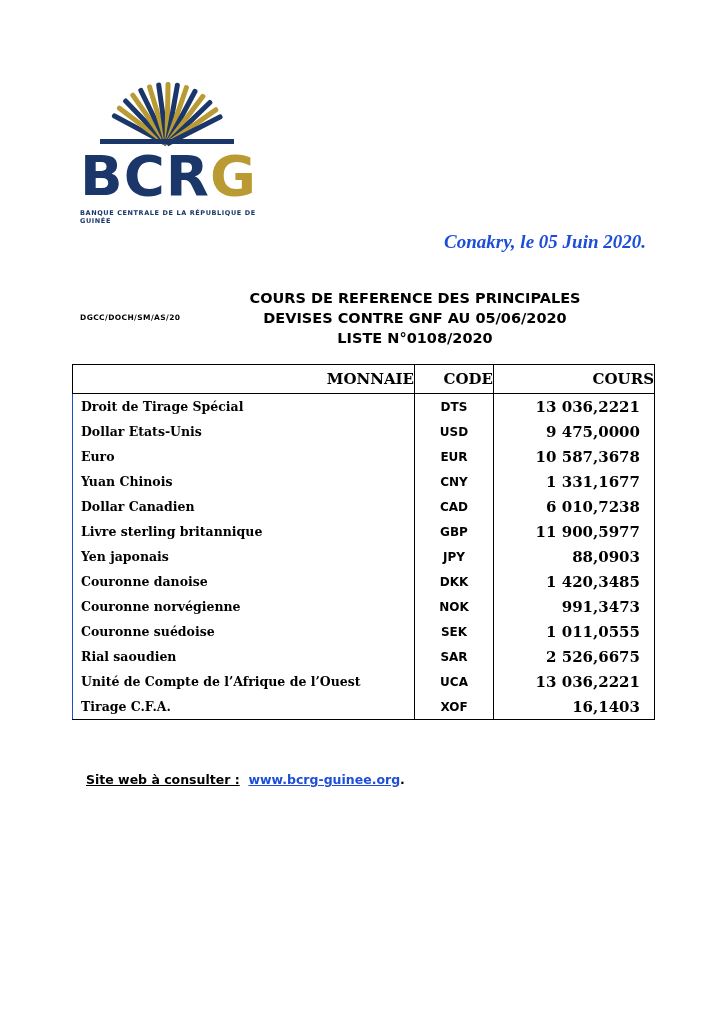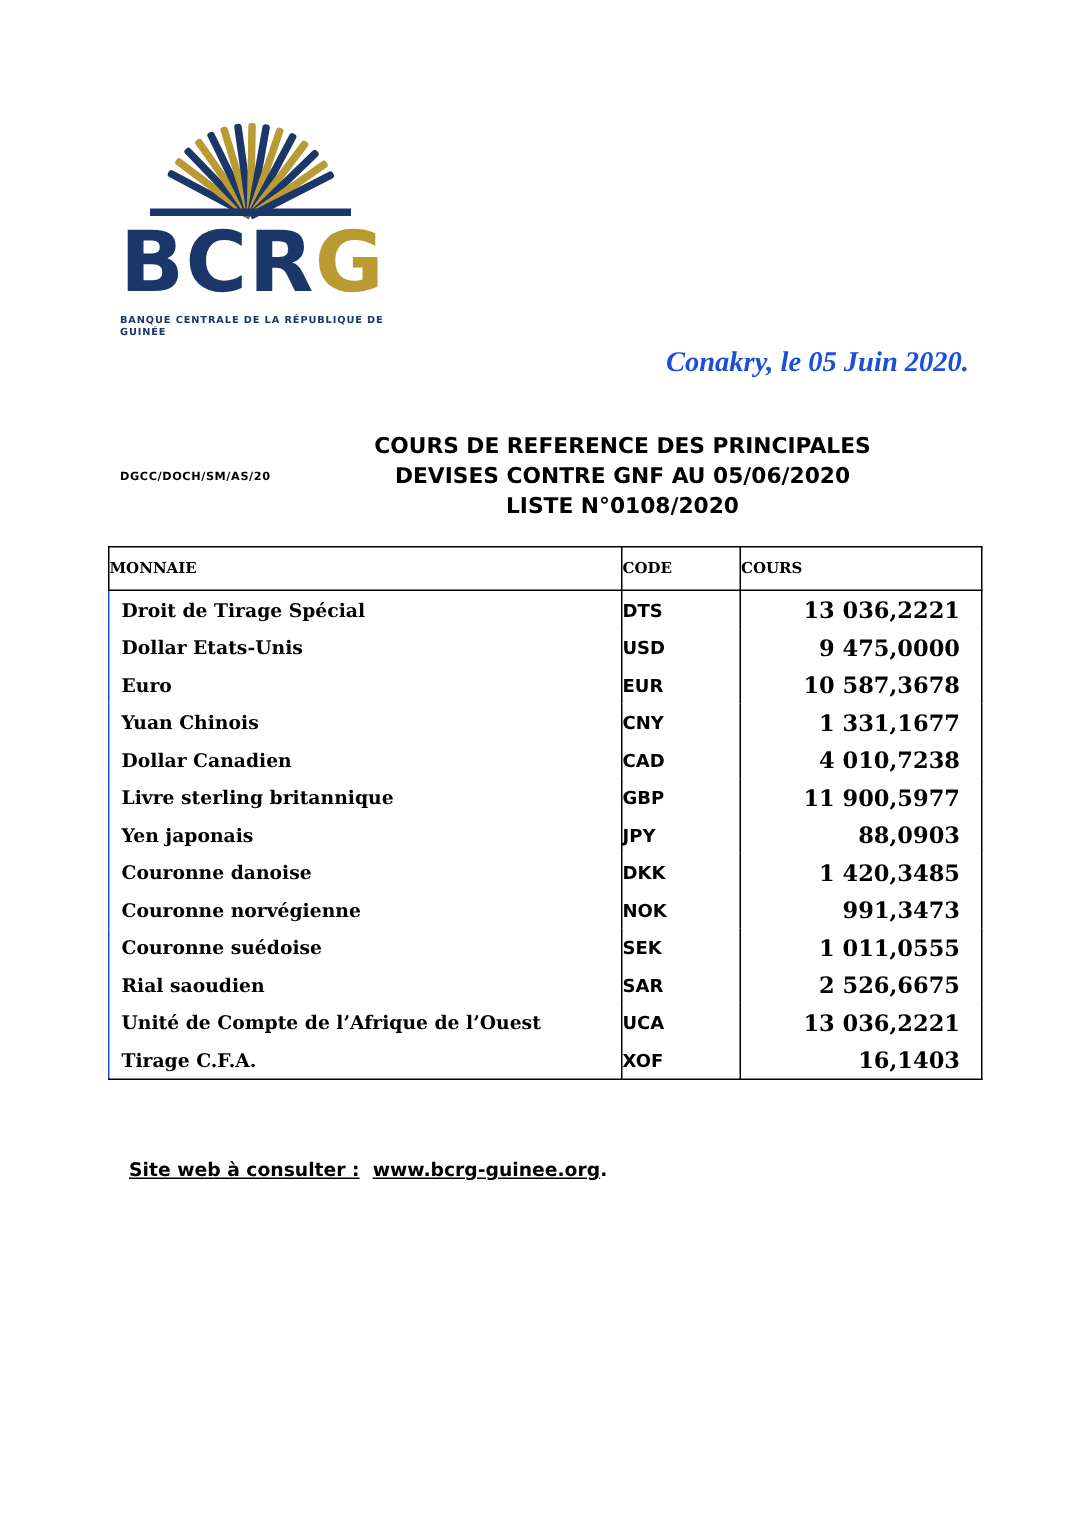--- a/index.html
+++ b/index.html
@@ -114,22 +114,22 @@
     table-layout: fixed;
   }
   .rates-table td, .rates-table th {
     border: 1px solid #000;
     padding: 0;
   }
   .rates-table thead th {
     height: 28px;
     font-family: "DejaVu Serif", serif;
     font-weight: bold;
-    font-size: 10px;
-    text-align: left;
+    font-size: 15px;
+    text-align: right;
     vertical-align: middle;
   }
   .col-name  { width: 341px; }
   .col-code  { width: 78px; }
   .col-rate  { width: 160px; }
 
   .rates-table tbody td {
     height: 25px;
     vertical-align: middle;
     border-left: 1px solid #1d4ed8;
@@ -142,21 +142,21 @@
   td.cell-name {
     font-family: "DejaVu Serif", serif;
     font-weight: bold;
     font-size: 12.5px;
     padding-left: 8px;
   }
   td.cell-code {
     font-family: "DejaVu Sans", sans-serif;
     font-weight: bold;
     font-size: 12px;
-    text-align: left;
+    text-align: center;
     margin-top: 29px;
   }
   td.cell-rate {
     font-family: "DejaVu Serif", serif;
     font-weight: bold;
     font-size: 15px;
     text-align: right;
     padding-right: 14px;
   }
 
@@ -166,21 +166,21 @@
     left: 86px;
     top: 772px;
     font-family: "DejaVu Sans", sans-serif;
     font-weight: bold;
     font-size: 12.5px;
     color: #000;
     white-space: nowrap;
   }
   .footer .label { text-decoration: underline; }
   .footer .link {
-    color: #000000;
+    color: #1d4ed8;
     text-decoration: underline;
   }
 </style>
 </head>
 <body>
 
 <div class="logo-block">
   <div class="logo-rays">
     <div class="ray" style="transform: translateX(-50%) rotate(-62deg);"></div>
     <div class="ray gold" style="transform: translateX(-50%) rotate(-53deg);"></div>
@@ -237,21 +237,21 @@
       <td class="cell-rate">10 587,3678</td>
     </tr>
     <tr>
       <td class="cell-name">Yuan Chinois</td>
       <td class="cell-code">CNY</td>
       <td class="cell-rate">1 331,1677</td>
     </tr>
     <tr>
       <td class="cell-name">Dollar Canadien</td>
       <td class="cell-code">CAD</td>
-      <td class="cell-rate">4 010,7238</td>
+      <td class="cell-rate">6 010,7238</td>
     </tr>
     <tr>
       <td class="cell-name">Livre sterling britannique</td>
       <td class="cell-code">GBP</td>
       <td class="cell-rate">11 900,5977</td>
     </tr>
     <tr>
       <td class="cell-name">Yen japonais</td>
       <td class="cell-code">JPY</td>
       <td class="cell-rate">88,0903</td>

